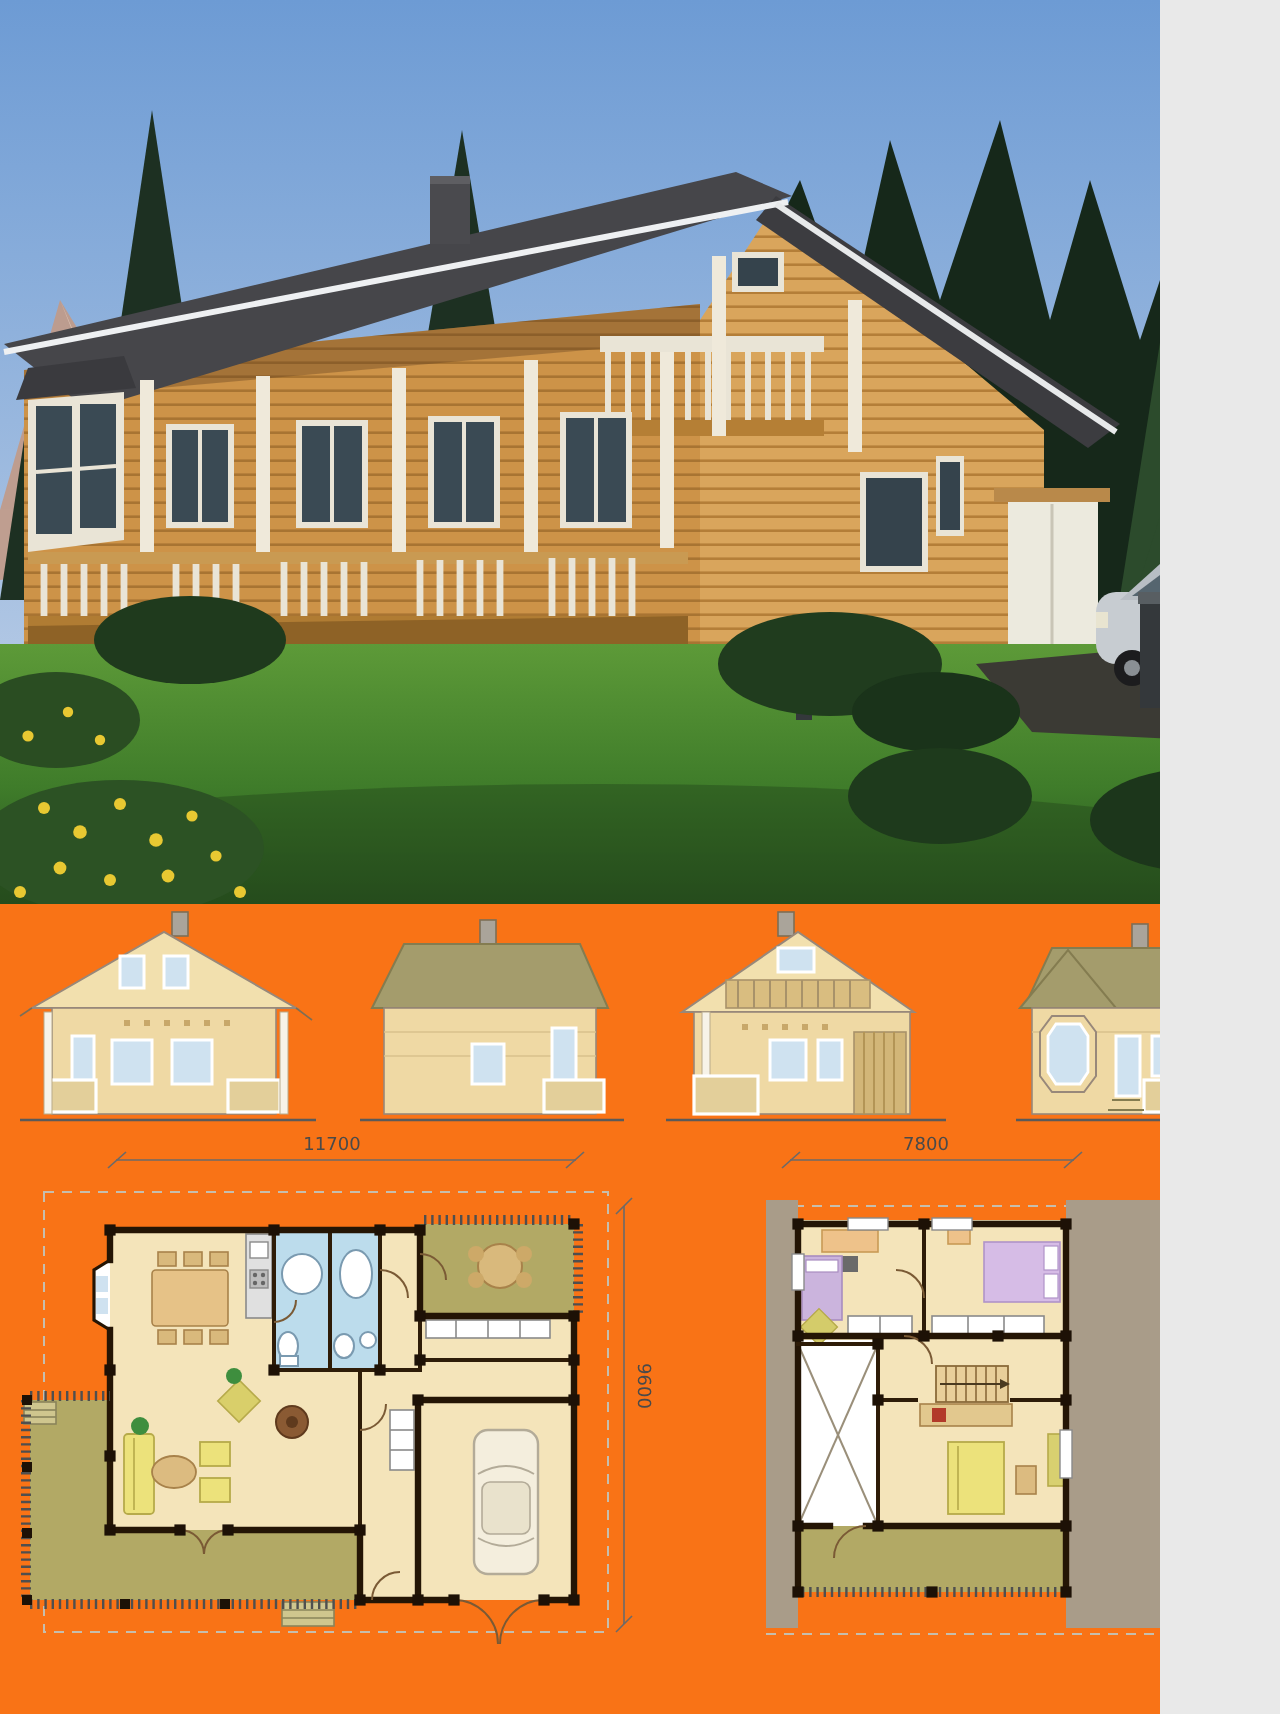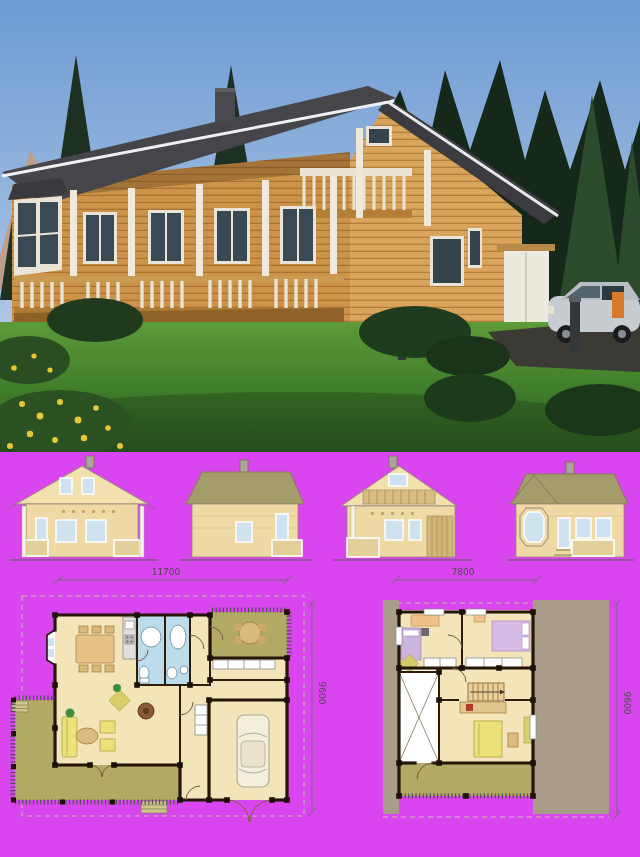--- a/index.html
+++ b/index.html
@@ -1,16 +1,16 @@
 <!DOCTYPE html>
 <html><head>
 <meta charset="utf-8">
 <style>
   html,body{margin:0;padding:0;background:#e9e9e9;}
-  .canvas{position:relative;width:640px;height:857px;background:#d946ef;overflow:hidden;
+  .canvas{position:relative;width:580px;height:857px;background:#f97316;overflow:hidden;
           font-family:"DejaVu Sans", sans-serif;}
   .layer{position:absolute;left:0;display:block;}
   #photo{top:0;}
   #elevations{top:452px;}
   #plans{top:565px;}
   text.dim{font-size:9px;fill:#4a4a4a;}
   .wall{stroke:#241505;stroke-width:3.2;fill:none;stroke-linecap:square;}
   .iwall{stroke:#2e1c08;stroke-width:2;fill:none;stroke-linecap:square;}
   .joint{fill:#1d1106;}
   .hatch{stroke:#4f4f4f;stroke-width:5;fill:none;stroke-dasharray:1.2 2.4;}

